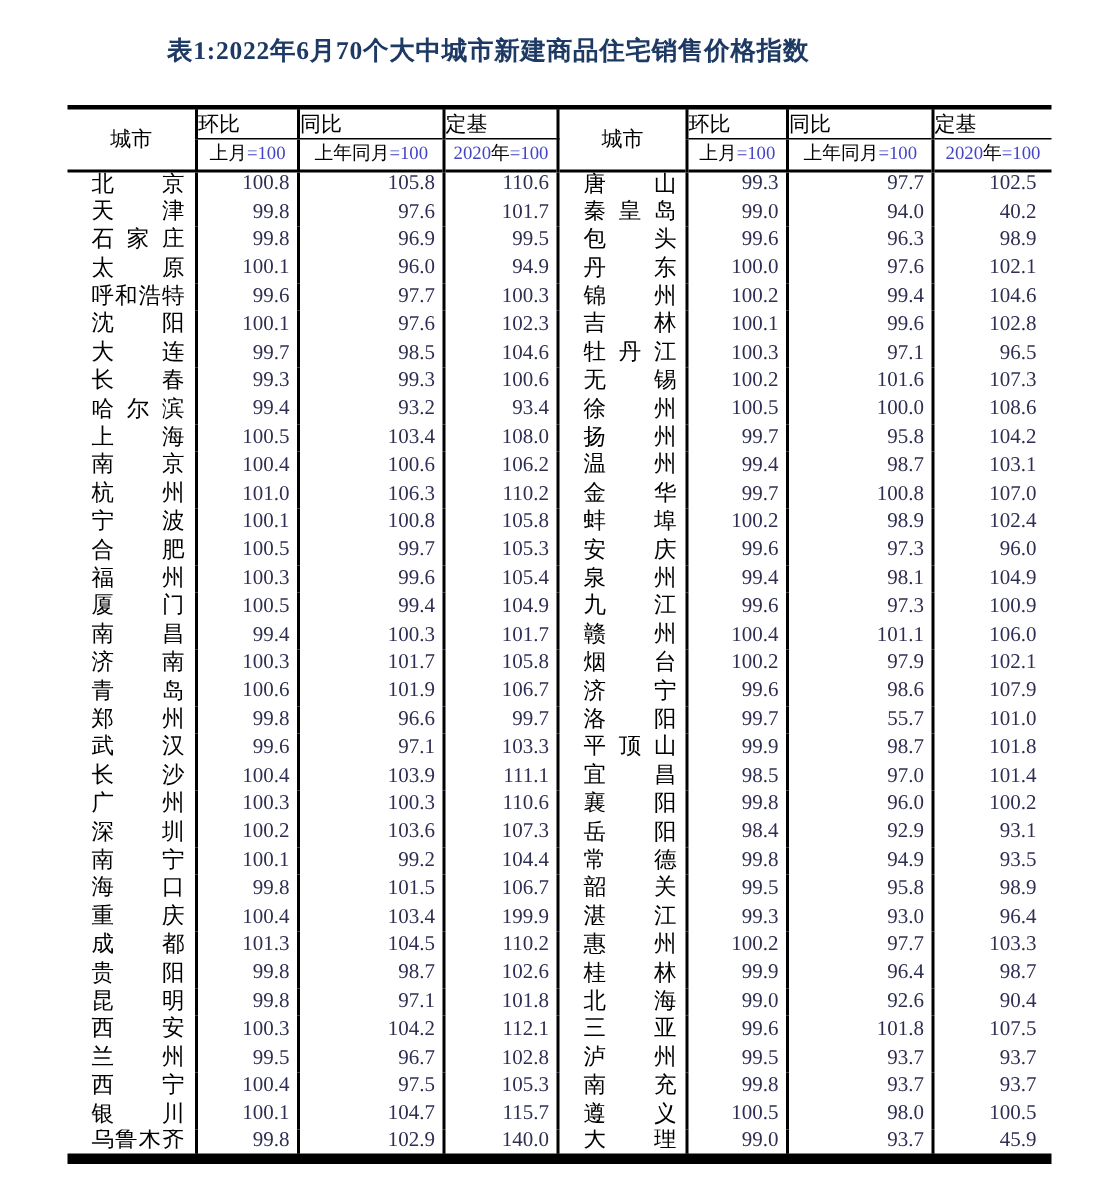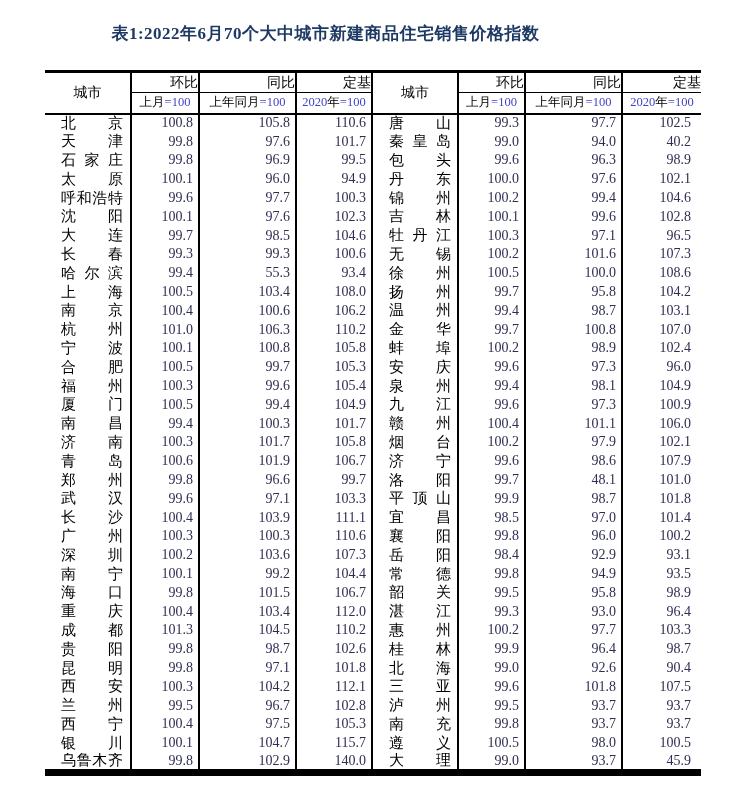--- a/index.html
+++ b/index.html
@@ -20,21 +20,21 @@
   thead tr{height:21px;}
   tbody tr{height:18.8px;}
   th,td{padding:0;margin:0;font-weight:normal;vertical-align:middle;overflow:hidden;white-space:nowrap;}
   
   thead tr.r1 th:not(:first-child){border-left:2px solid #000;}
   thead tr.r2 th{border-left:2px solid #000;}
   tbody td:not(:first-child){border-left:2px solid #000;}
   
   thead tr.r1 th.top-h{border-bottom:1px solid #000;}
   .city-h{font-size:14px;color:#000;text-align:center;}
-  .top-h{font-size:14px;color:#000;text-align:right;}
+  .top-h{font-size:14px;color:#000;text-align:left;}
   .sub-h{font-size:12.5px;color:#000;text-align:center;}
   .sub-h .hnum{color:#4343c6;}
   td.num{font-size:14px;color:#2e2e52;text-align:right;padding-right:5px;}
   td.num.last{padding-right:10px;}
   td.city{font-size:15px;color:#000;}
   .city-inner{display:flex;justify-content:space-between;width:62px;margin-left:16px;}
   .city-inner span{display:inline-block;line-height:1;}
 </style>
 </head>
 <body>
@@ -240,21 +240,21 @@
       </tr>
       <tr>
         <td class="city">
           <span class="city-inner">
             <span>哈</span>
             <span>尔</span>
             <span>滨</span>
           </span>
         </td>
         <td class="num">99.4</td>
-        <td class="num">55.3</td>
+        <td class="num">93.2</td>
         <td class="num">93.4</td>
         <td class="city">
           <span class="city-inner">
             <span>徐</span>
             <span>州</span>
           </span>
         </td>
         <td class="num">100.5</td>
         <td class="num">100.0</td>
         <td class="num last">108.6</td>
@@ -469,21 +469,21 @@
         <td class="num">99.8</td>
         <td class="num">96.6</td>
         <td class="num">99.7</td>
         <td class="city">
           <span class="city-inner">
             <span>洛</span>
             <span>阳</span>
           </span>
         </td>
         <td class="num">99.7</td>
-        <td class="num">48.1</td>
+        <td class="num">55.7</td>
         <td class="num last">101.0</td>
       </tr>
       <tr>
         <td class="city">
           <span class="city-inner">
             <span>武</span>
             <span>汉</span>
           </span>
         </td>
         <td class="num">99.6</td>
@@ -602,21 +602,21 @@
       </tr>
       <tr>
         <td class="city">
           <span class="city-inner">
             <span>重</span>
             <span>庆</span>
           </span>
         </td>
         <td class="num">100.4</td>
         <td class="num">103.4</td>
-        <td class="num">112.0</td>
+        <td class="num">199.9</td>
         <td class="city">
           <span class="city-inner">
             <span>湛</span>
             <span>江</span>
           </span>
         </td>
         <td class="num">99.3</td>
         <td class="num">93.0</td>
         <td class="num last">96.4</td>
       </tr>

